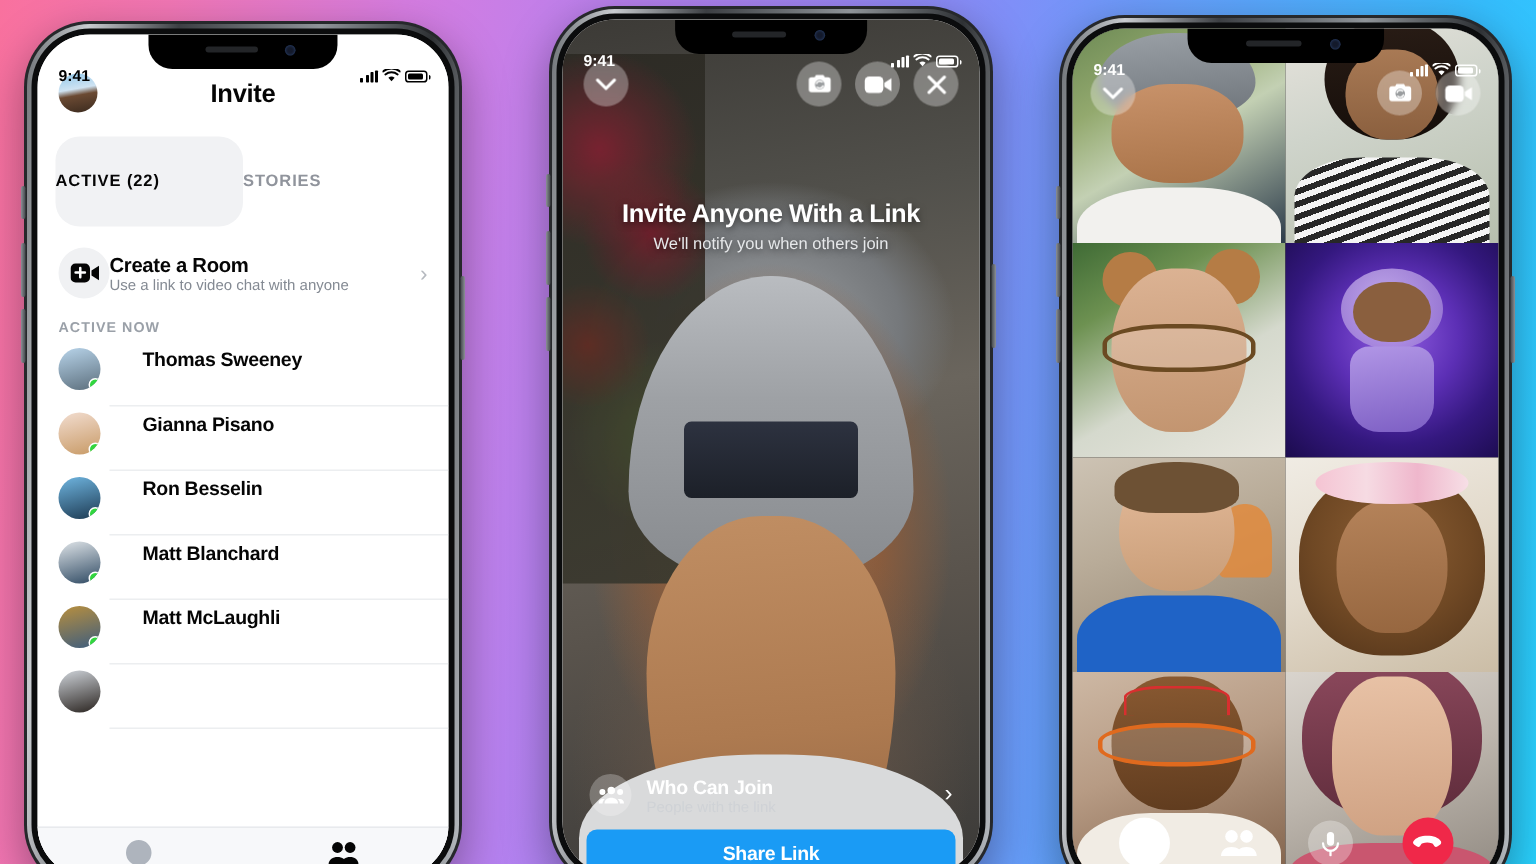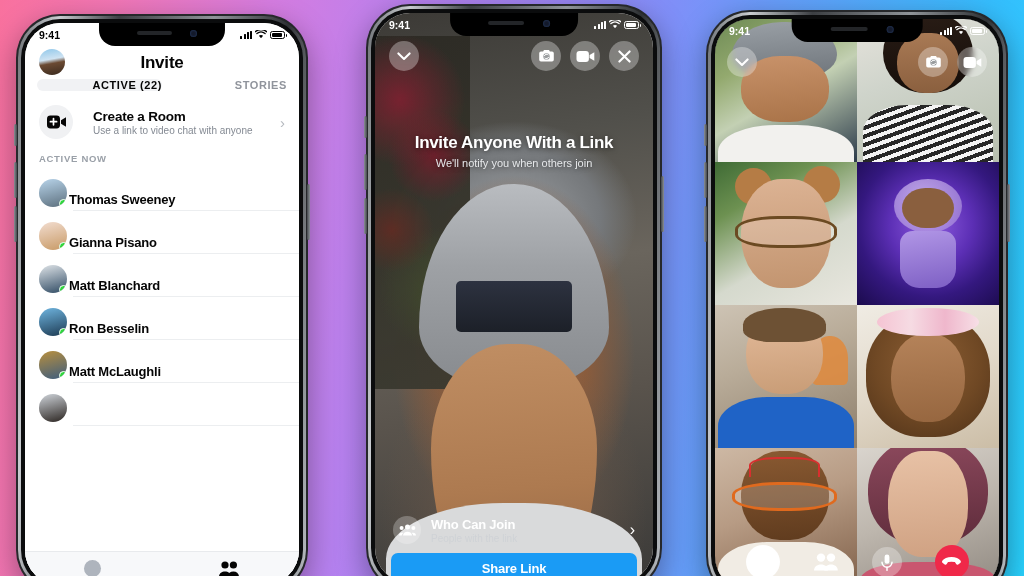--- a/index.html
+++ b/index.html
@@ -27,21 +27,21 @@
   .notch .spk { position:absolute; top:8px; left:30%; width:28%; height:4px;
                 background:#232528; border-radius:3px; }
   .notch .cam { position:absolute; top:7px; right:22%; width:7px; height:7px;
                 border-radius:50%; background:#141a2b; box-shadow:inset 0 0 2px #2f4a7a; }
   .btn-sw { position:absolute; left:-2px; width:3px; border-radius:2px;
             background:linear-gradient(90deg,#8b9096,#44484c); }
   .btn-rt { position:absolute; right:-2px; width:3px; border-radius:2px;
             background:linear-gradient(90deg,#44484c,#8b9096); }
 
   
-  .status { position:absolute; top:0; left:0; right:0; height:23px; z-index:35;
+  .status { position:absolute; top:16px; left:0; right:0; height:23px; z-index:35;
             display:flex; align-items:center; justify-content:space-between;
             padding:0 14px; font-size:10.5px; font-weight:bold; }
   .status.dark { color:#000; } .status.light { color:#fff; }
   .st-r { display:flex; align-items:center; gap:3px; }
   .bars { display:flex; align-items:flex-end; gap:1.2px; height:8px; }
   .bars i { width:2px; background:currentColor; border-radius:.5px; display:block; }
   .bars i:nth-child(1){height:3px}.bars i:nth-child(2){height:4.6px}
   .bars i:nth-child(3){height:6.2px}.bars i:nth-child(4){height:8px}
   .batt { width:15px; height:8px; border:1.2px solid currentColor; border-radius:2.4px;
           position:relative; padding:1px; }
@@ -52,34 +52,34 @@
   
   #p1 { left:16px; top:14px; width:292px; height:580px; }
   .p1body { position:absolute; inset:0; background:#fff; display:flex; flex-direction:column; }
   .p1head { height:56px; padding-top:23px; display:flex; align-items:center;
             justify-content:center; position:relative; flex:none; }
   .p1head .title { font-size:17px; font-weight:bold; color:#050505; letter-spacing:-.2px; }
   .p1ava { position:absolute; left:14px; top:26px; width:26px; height:26px; border-radius:50%;
            background:linear-gradient(170deg,#8fc7ea 0%,#cfe3f2 40%,#6b4a33 55%,#3a2a1e 100%);
            overflow:hidden; }
   .tabs { display:flex; padding:0 12px 4px; gap:0; flex:none; }
-  .tab { flex:1; text-align:right; font-size:11px; font-weight:bold; letter-spacing:.6px;
-         padding:0 0; border-radius:16px; color:#90949c; }
+  .tab { flex:1; text-align:left; font-size:11px; font-weight:bold; letter-spacing:.6px;
+         padding:24px 0; border-radius:16px; color:#90949c;margin-top:12px; }
   .tab.on { background:#f1f2f4; color:#050505; }
-  .room { display:flex; align-items:center; gap:20px; padding:10px 14px 9px; flex:none; }
+  .room { display:flex; align-items:center; gap:0; padding:10px 14px 9px; flex:none; }
   .room-ico { width:34px; height:34px; border-radius:50%; background:#f0f1f3;
               display:flex; align-items:center; justify-content:center; flex:none; }
   .room-tx { flex:1; }
   .room-t { font-size:13.5px; font-weight:bold; color:#050505; letter-spacing:-.2px; }
   .room-s { font-size:10px; color:#848a93; margin-top:1px; }
   .chev { color:#b5b9bf; font-size:15px; }
   .secttl { font-size:9.5px; font-weight:bold; letter-spacing:.7px; color:#9aa0a8;
             padding:5px 14px 4px; flex:none; }
   .plist { flex:1; overflow:hidden; }
-  .prow { display:flex; align-items:flex-end; gap:2px; padding:4px 14px; height:43px;
+  .prow { display:flex; align-items:flex-start; gap:28px; padding:4px 14px; height:43px;
           position:relative; }
   .prow::after { content:""; position:absolute; left:48px; right:0; bottom:0;
                  height:1px; background:#eceef0; }
   .pav { width:28px; height:28px; border-radius:50%; position:relative; flex:none; overflow:hidden; }
   .dot { position:absolute; right:-1px; bottom:-1px; width:9px; height:9px; border-radius:50%;
          background:#31d63e; border:1.8px solid #fff; }
   .pnm { font-size:13px; font-weight:bold; color:#050505; letter-spacing:-.2px; }
   .navbar { height:34px; background:#f7f8fa; border-top:1px solid #e8eaed; flex:none;
             display:flex; align-items:center; justify-content:space-around; }
   .nav-c { width:17px; height:17px; border-radius:50%; background:#aeb4bd; }
@@ -216,30 +216,30 @@
             </div>
           <div class="pnm">Thomas Sweeney</div>
         </div>
         <div class="prow">
           <div class="pav" style="background:linear-gradient(165deg,#f2ddd0,#c89a66)">
               <span class="dot" style="background: rgb(49, 214, 62);"></span>
             </div>
           <div class="pnm">Gianna Pisano</div>
         </div>
         <div class="prow">
+          <div class="pav" style="background:linear-gradient(165deg,#6fb5e0,#1d3a52)">
+              <span class="dot" style="background: rgb(49, 214, 62);"></span>
+            </div>
+          <div class="pnm">Ron Besselin</div>
+        </div>
+        <div class="prow">
           <div class="pav" style="background:linear-gradient(165deg,#dfe4e8,#2f4a63)">
               <span class="dot" style="background: rgb(49, 214, 62);"></span>
             </div>
           <div class="pnm">Matt Blanchard</div>
-        </div>
-        <div class="prow">
-          <div class="pav" style="background:linear-gradient(165deg,#6fb5e0,#1d3a52)">
-              <span class="dot" style="background: rgb(49, 214, 62);"></span>
-            </div>
-          <div class="pnm">Ron Besselin</div>
         </div>
         <div class="prow">
           <div class="pav" style="background:linear-gradient(165deg,#b88f3e,#3e5d7e)">
               <span class="dot" style="background: rgb(49, 214, 62);"></span>
             </div>
           <div class="pnm">Matt McLaughli</div>
         </div>
         <div class="prow">
           <div class="pav" style="background:linear-gradient(165deg,#cfd4da,#2a2420)"></div>
         </div>

